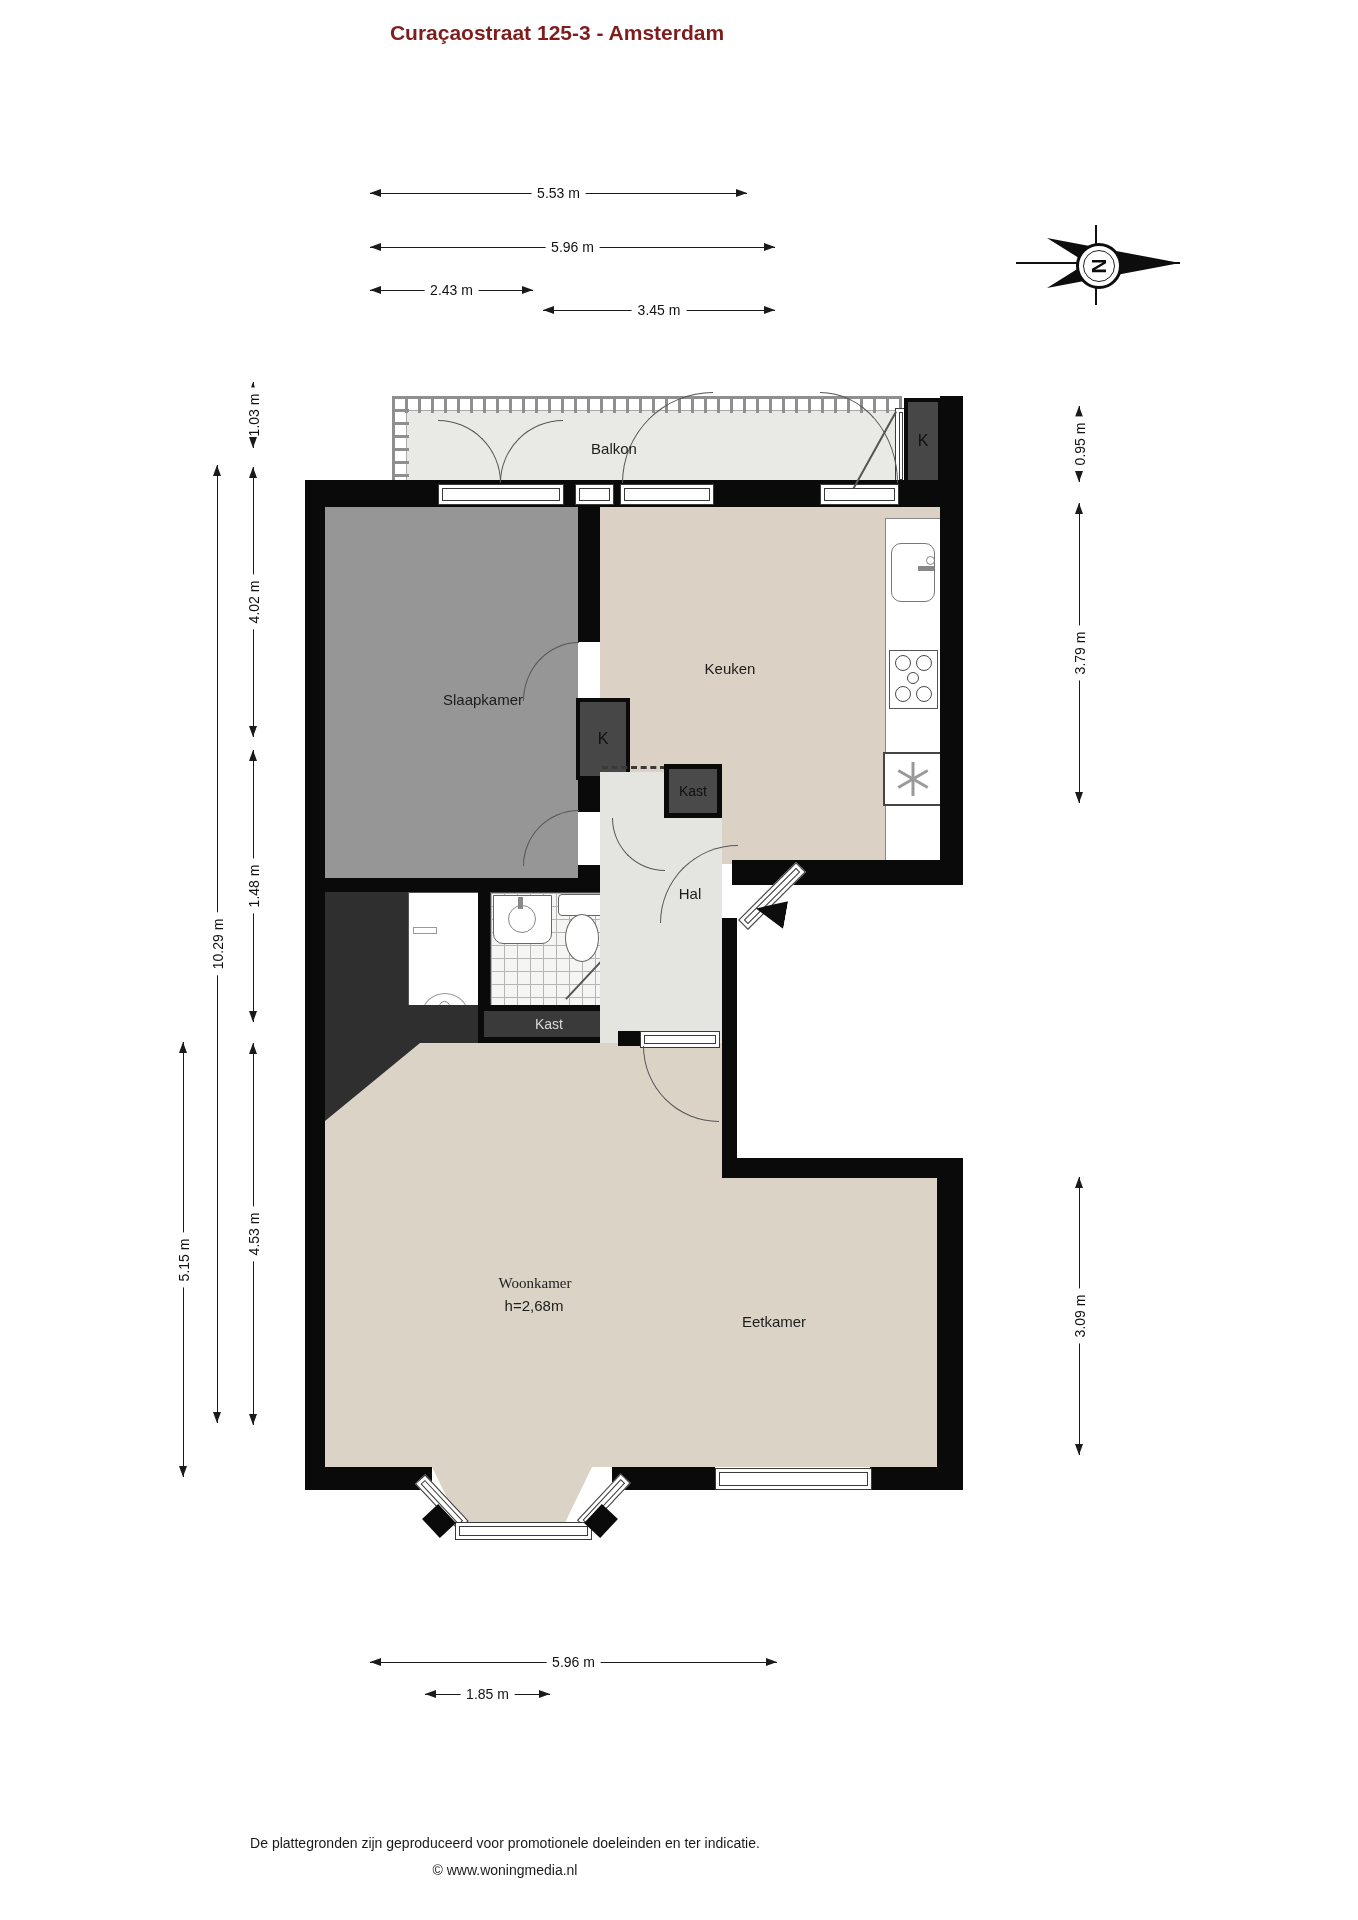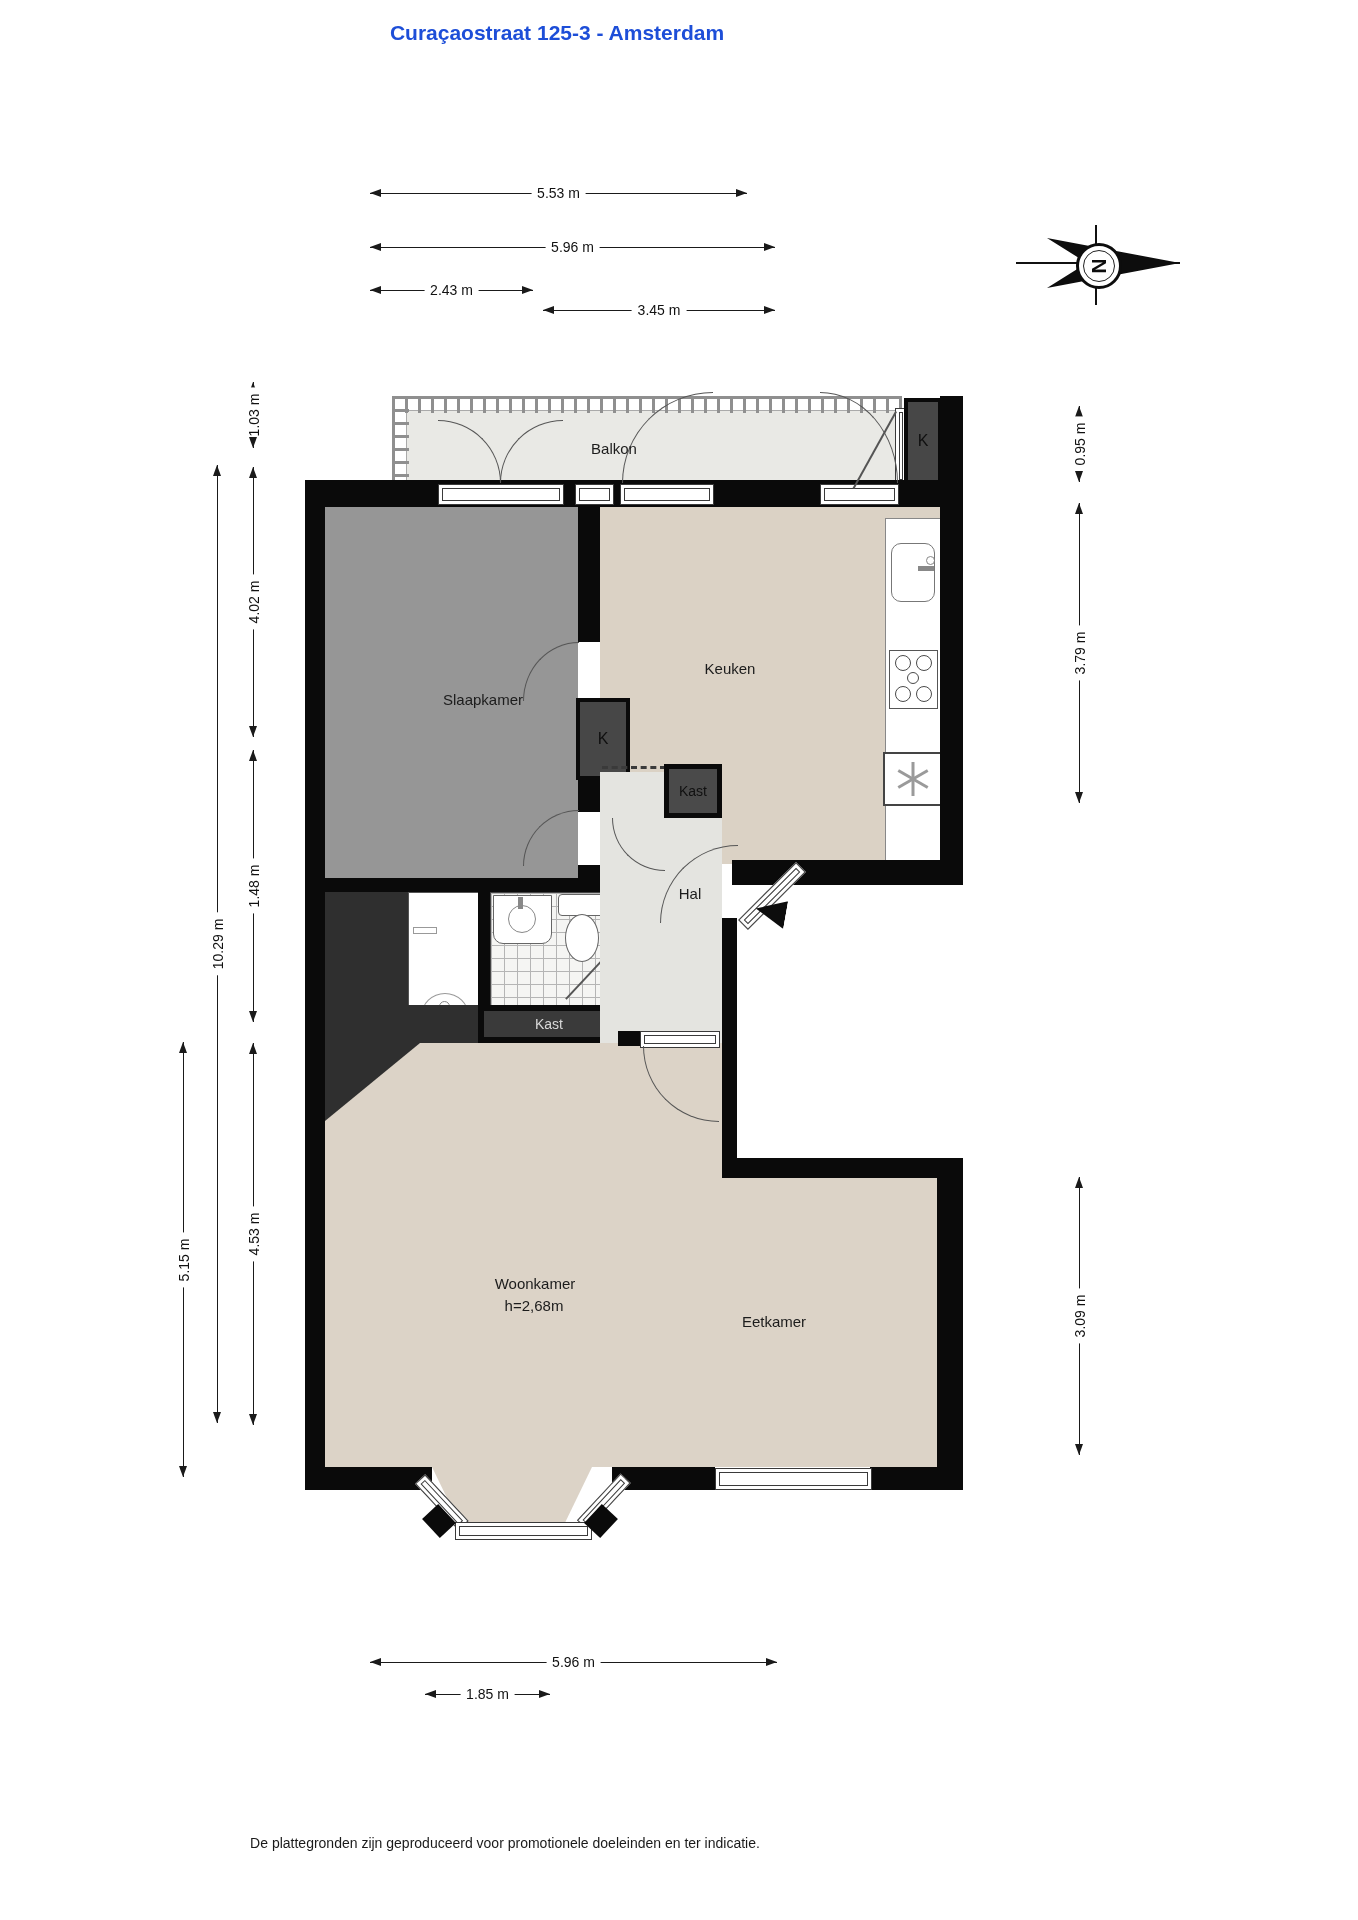--- a/index.html
+++ b/index.html
@@ -33,21 +33,21 @@
   .dimh::before{content:"";position:absolute;left:0;top:-5.5px;border:4.5px solid transparent;border-right:11px solid #1a1a1a;border-left:0;}
   .dimh::after{content:"";position:absolute;right:0;top:-5.5px;border:4.5px solid transparent;border-left:11px solid #1a1a1a;border-right:0;}
   .dimh span{position:absolute;left:50%;top:0;transform:translate(-50%,-55%);background:#fff;
              padding:0 6px;font-size:14px;white-space:nowrap;}
   .dimv{position:absolute;width:0;border-left:1.5px solid #1a1a1a;}
   .dimv::before{content:"";position:absolute;top:0;left:-5.5px;border:4.5px solid transparent;border-bottom:11px solid #1a1a1a;border-top:0;}
   .dimv::after{content:"";position:absolute;bottom:0;left:-5.5px;border:4.5px solid transparent;border-top:11px solid #1a1a1a;border-bottom:0;}
   .dimv span{position:absolute;top:50%;left:0;transform:translate(-50%,-50%) rotate(-90deg);background:#fff;
              padding:0 6px;font-size:14px;white-space:nowrap;}
   .title{position:absolute;left:157px;top:18px;width:800px;text-align:center;font-weight:bold;
-         font-size:21px;line-height:29px;color:#1d4ed8;}
+         font-size:21px;line-height:29px;color:#7f1d1d;}
   .footer{position:absolute;left:155px;top:1830px;width:700px;text-align:center;font-size:14px;
           line-height:27px;color:#1a1a1a;}
   .frame{position:absolute;background:#0a0a0a;}
   .closet{position:absolute;background:#474747;}
   .burner{position:absolute;border:1.5px solid #4a4a4a;border-radius:50%;background:#fff;}
   .spoke{position:absolute;left:50%;top:50%;width:3px;height:34px;background:#9a9a9a;}
 </style>
 </head>
 <body>
 
@@ -240,28 +240,29 @@
   <div class="abs" style="left:588px;top:1510px;width:26px;height:22px;background:#0a0a0a;transform:rotate(-47deg);"></div>
 
   <div class="rlabel" style="left:614px;top:448px;">Balkon</div>
   <div class="rlabel dark" style="left:923px;top:441px;font-size:16px;">K</div>
   <div class="rlabel" style="left:483px;top:699px;">Slaapkamer</div>
   <div class="rlabel" style="left:730px;top:668px;">Keuken</div>
   <div class="rlabel dark" style="left:603px;top:739px;font-size:16px;">K</div>
   <div class="rlabel dark small" style="left:693px;top:791px;">Kast</div>
   <div class="rlabel" style="left:690px;top:893px;">Hal</div>
   <div class="rlabel lite small" style="left:549px;top:1024px;">Kast</div>
-  <div class="rlabel" style="left:535px;top:1283px;">Woonkamer</div>
+  <div class="rlabel" style="left:535px;top:1283px;font-family:Liberation Serif, serif;">Woonkamer</div>
   <div class="rlabel" style="left:534px;top:1305px;">h=2,68m</div>
   <div class="rlabel" style="left:774px;top:1321px;">Eetkamer</div>
 
   <div class="dimh" style="left:370px;top:1662px;width:407px;">
       <span>5.96 m</span>
     </div>
   <div class="dimh" style="left:425px;top:1694px;width:125px;">
       <span>1.85 m</span>
     </div>
 
   <div class="footer">
     <div>De plattegronden zijn geproduceerd voor promotionele doeleinden en ter indicatie.</div>
+    <div>© www.woningmedia.nl</div>
   </div>
 
 </div>
 
 </body></html>

